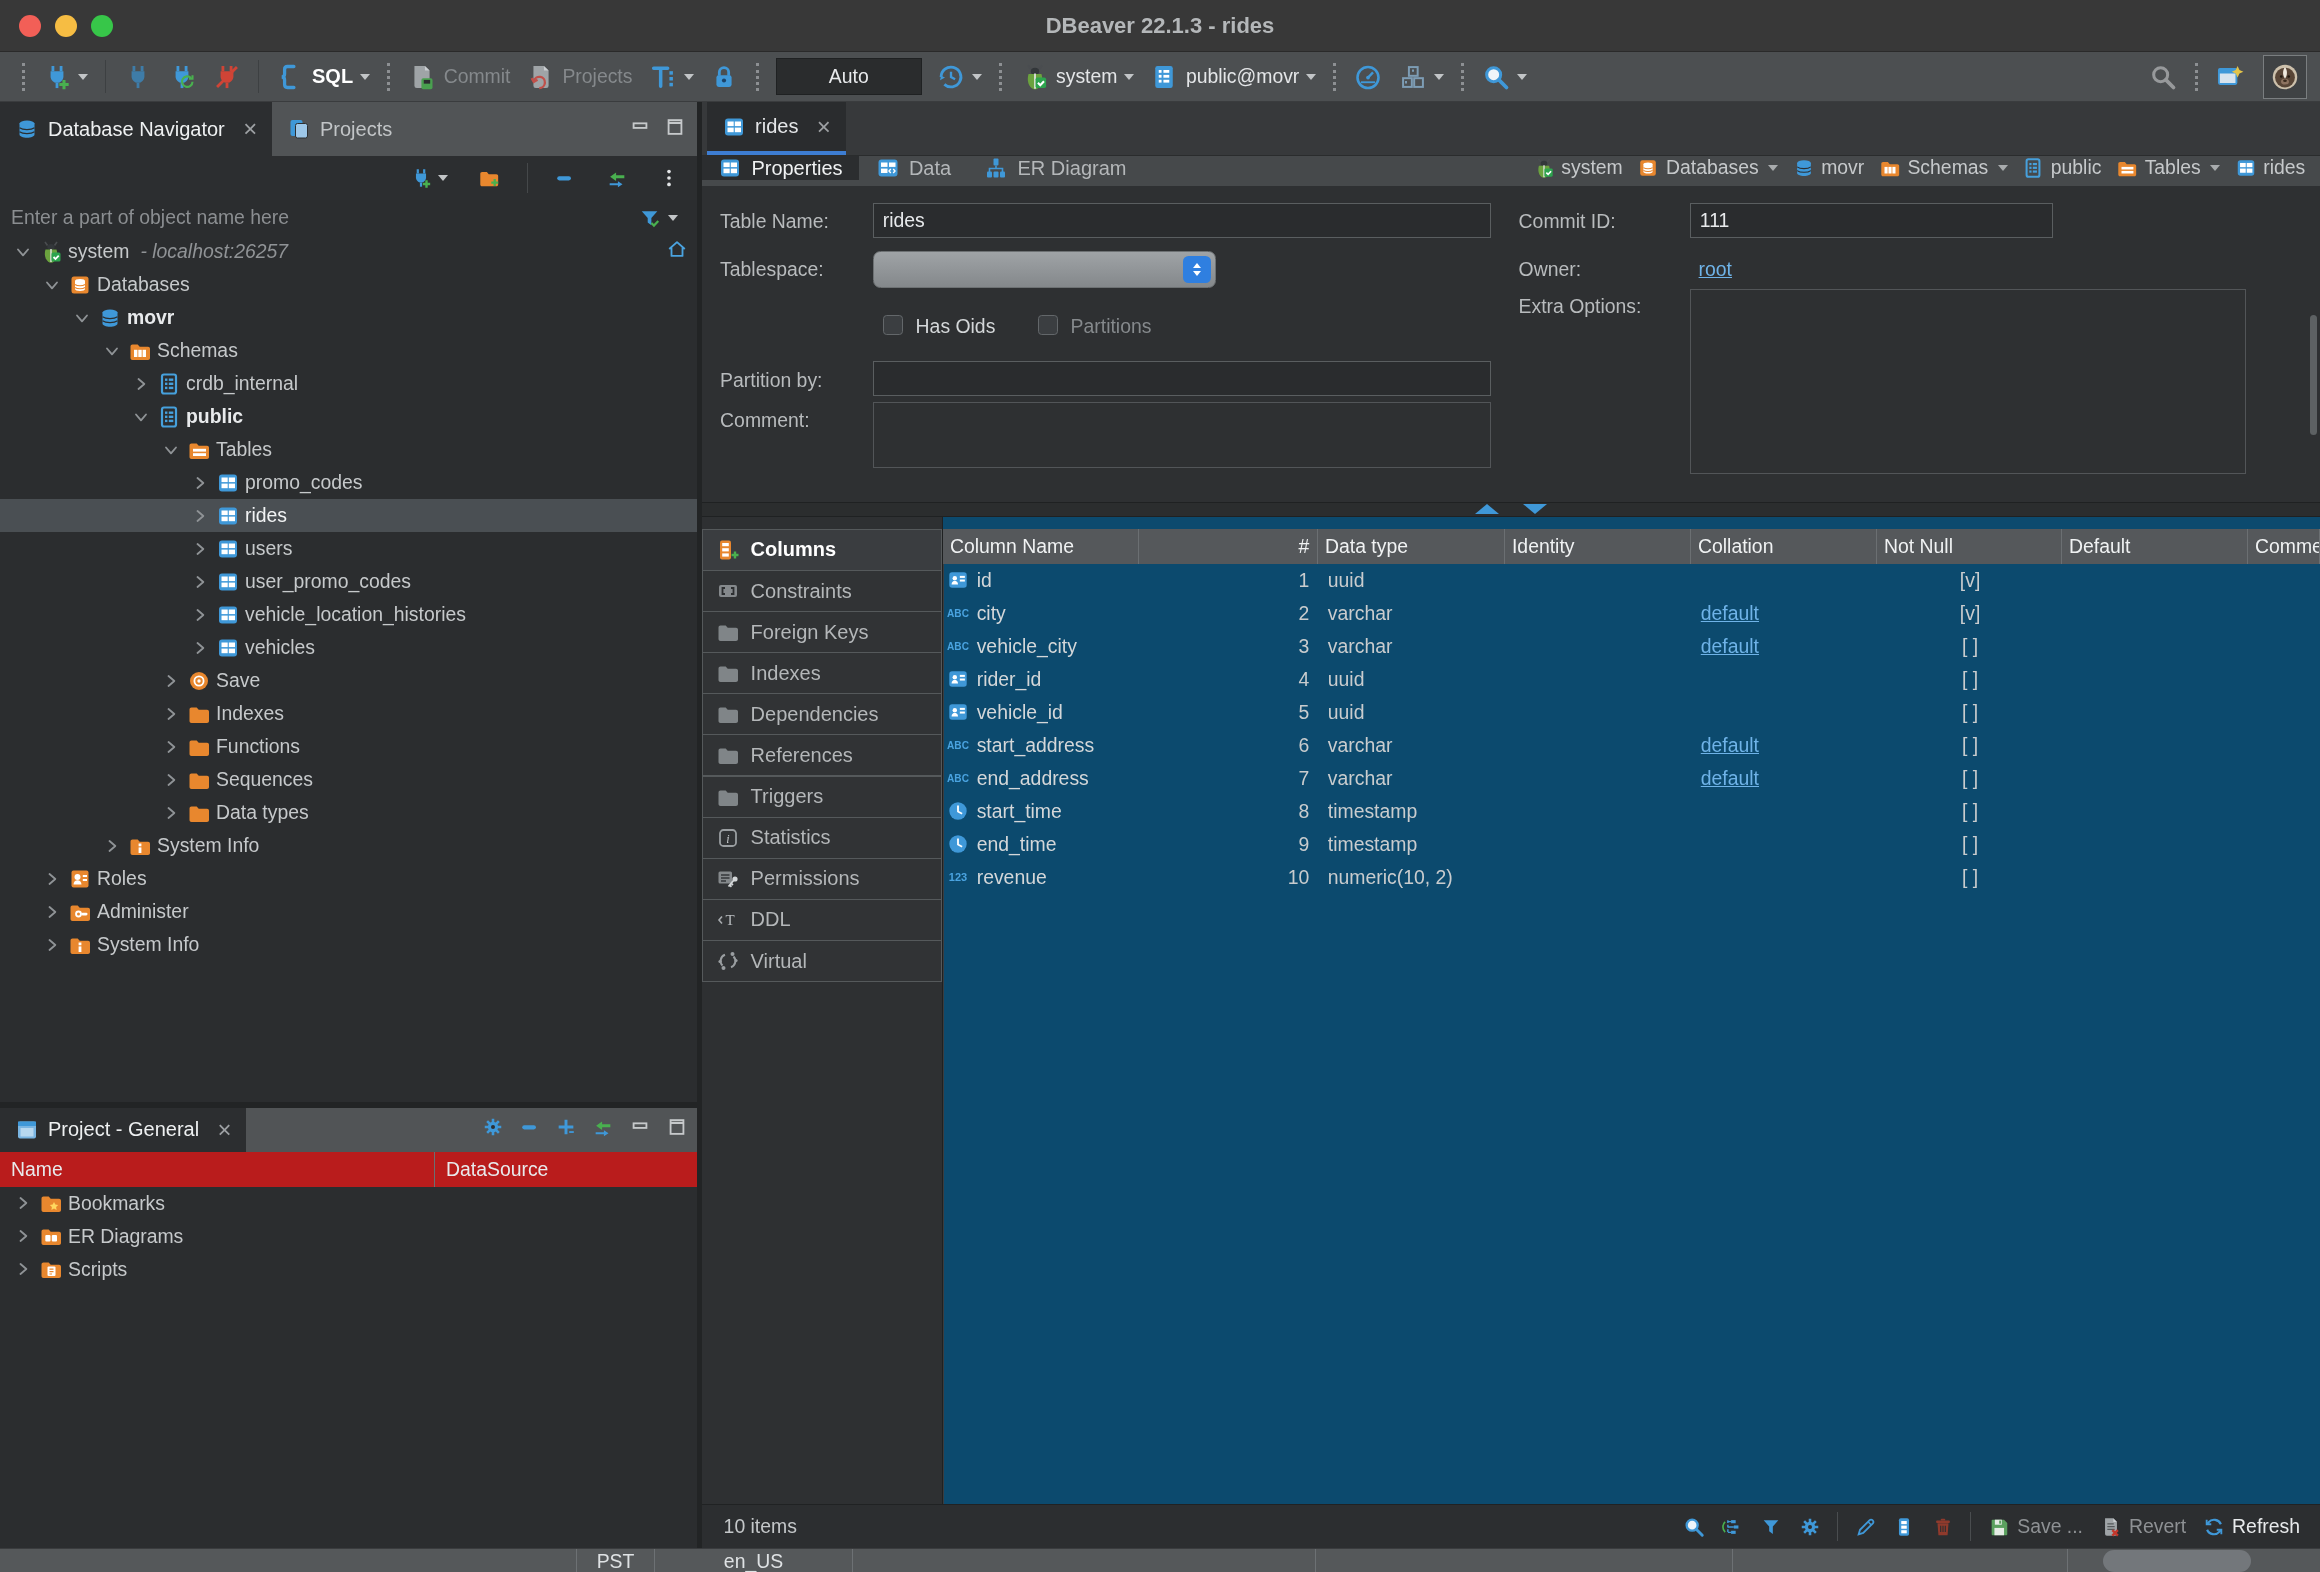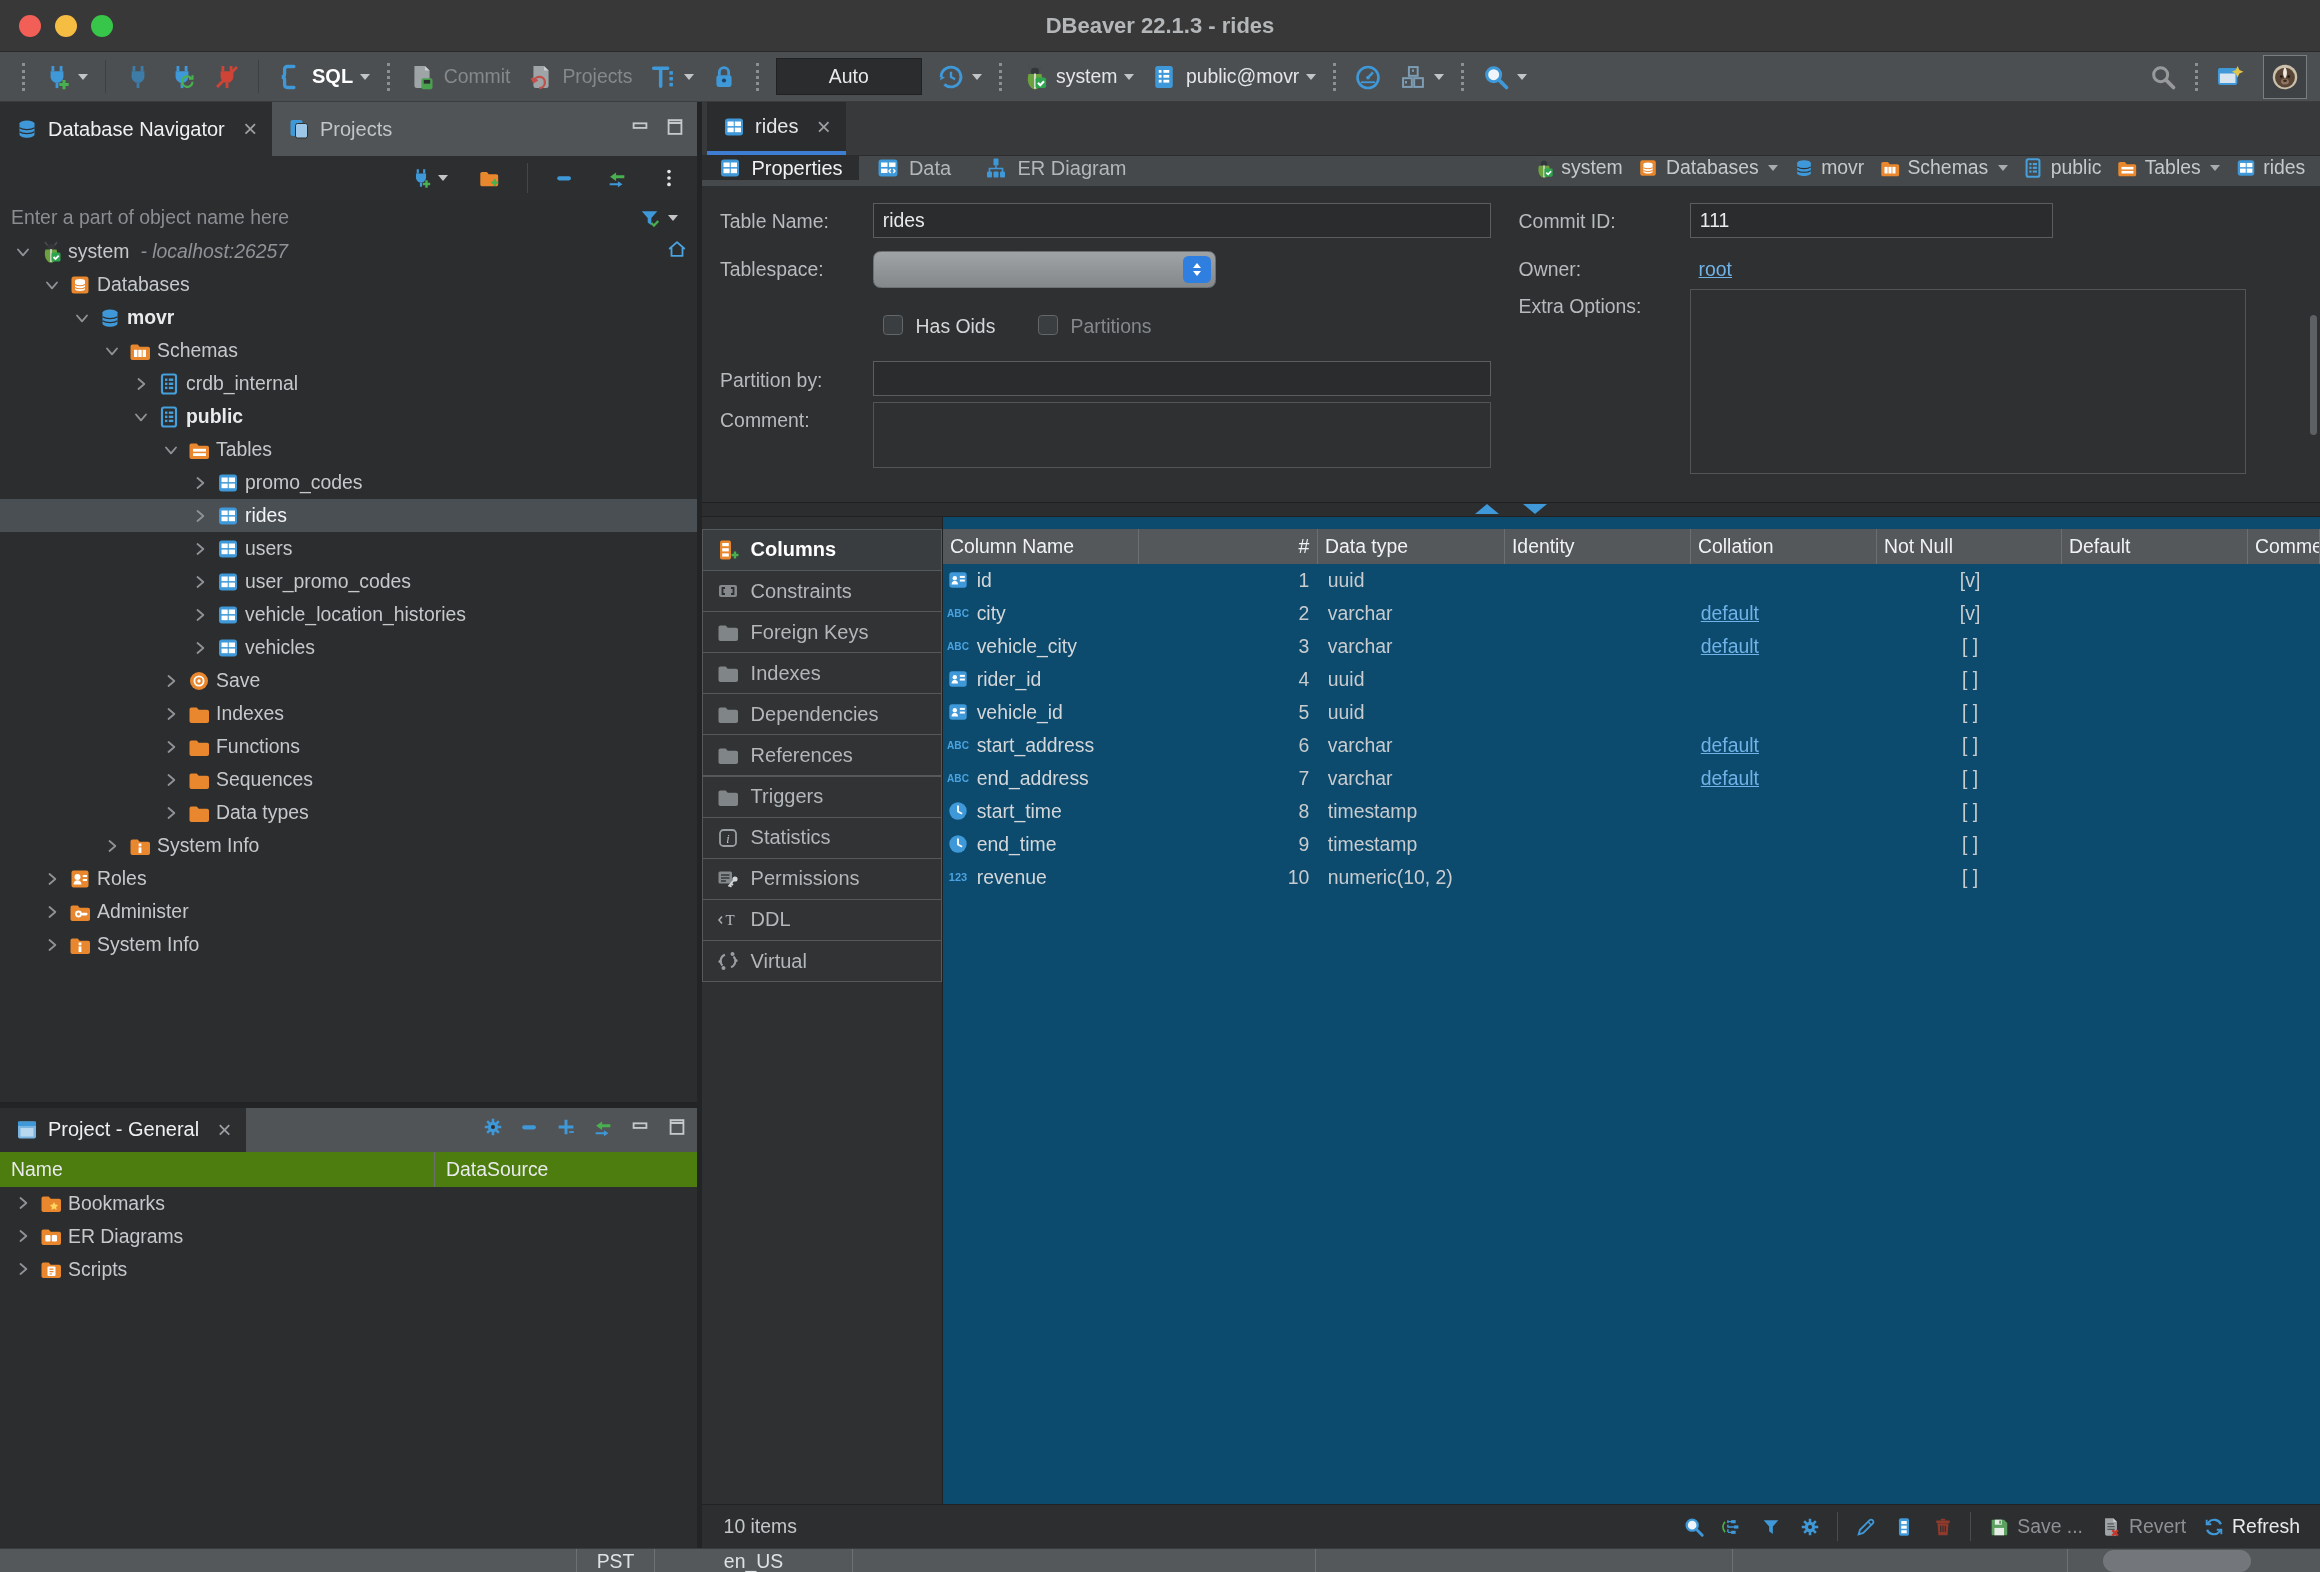--- a/index.html
+++ b/index.html
@@ -63,21 +63,21 @@
   .trow{ height:33px; display:flex; align-items:center; gap:5.5px; white-space:nowrap; }
   .trow.selected{ background:var(--sel); }
   .trow .lbl{ color:#c6c9cb; } .trow.selected .lbl{ color:#f2f4f5; }
   .trow .lbl.bold{ color:#e8eaec; font-weight:bold; }
   .trow .sfx{ color:#909396; font-style:italic; margin-left:5.5px; }
   .trow .trail{ margin-left:auto; margin-right:9.2px; }
   .hdivider{ height:5.5px; background:#222425; flex:0 0 auto; }
   .project-panel{ flex:1 1 auto; display:flex; flex-direction:column; }
   .project-panel .ptabbar{ height:44px; }
   .ptoolbar{ margin-left:auto; display:flex; align-items:center; gap:14.8px; padding-right:9.2px; }
-  .cols-head{ height:35px; background:#4d7c0f; display:grid; grid-template-columns:434px 1fr;
+  .cols-head{ height:35px; background:#b91c1c; display:grid; grid-template-columns:434px 1fr;
     align-items:center; color:#e8eaec; flex:0 0 auto; }
   .cols-head div{ padding-left:11px; height:100%; display:flex; align-items:center; }
   .cols-head div + div{ border-left:0.9px solid #6b6f72; }
 
   
   .ed-tabbar{ height:54px; background:#37393b; display:flex; align-items:stretch; padding-left:5.5px;
     flex:0 0 auto; border-bottom:0.9px solid #2a2c2d; }
   .edtab{ display:flex; align-items:center; gap:9.2px; padding:0 14.8px; background:#2a2c2e;
     border-bottom:4.6px solid var(--tabline); color:#e4e6e8; font-size:20px; }
   .sub-tabbar{ height:30px; background:#46494b; display:flex; align-items:flex-start; flex:0 0 auto; }

